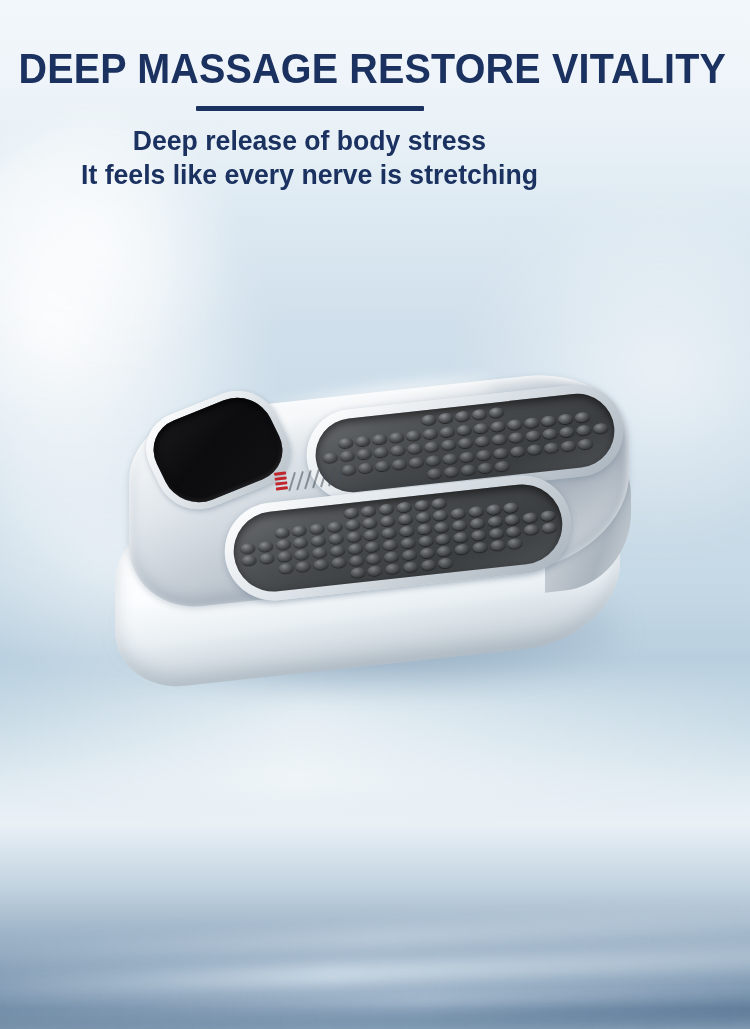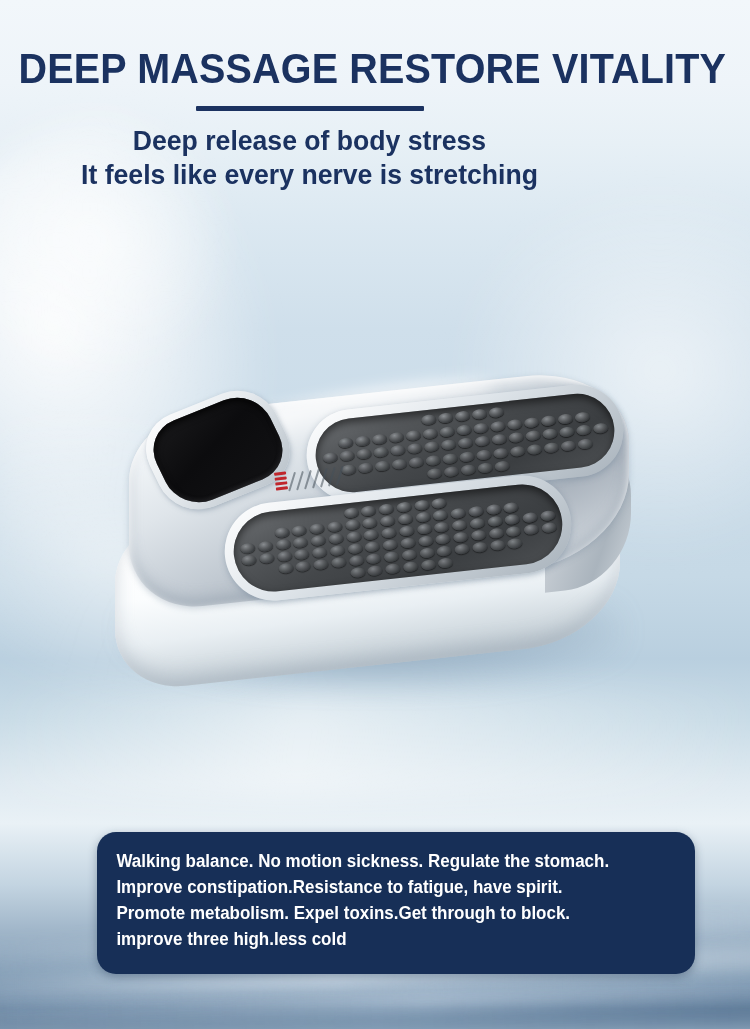--- a/index.html
+++ b/index.html
@@ -371,20 +371,14 @@
         <i style="left: 40px; top: 2px;"></i>
         <i style="left: 48px; top: 2px;"></i>
       </div>
   </div>
 
   <div class="band b4"></div>
   <div class="band b1"></div>
   <div class="band b2"></div>
   <div class="band b3"></div>
 
-  <div id="benefits">
-    <p>Walking balance. No motion sickness. Regulate the stomach.</p>
-    <p>Improve constipation.Resistance to fatigue, have spirit.</p>
-    <p>Promote metabolism. Expel toxins.Get through to block.</p>
-    <p>improve three high.less cold</p>
-  </div>
 
 </div>
 
 </body></html>

